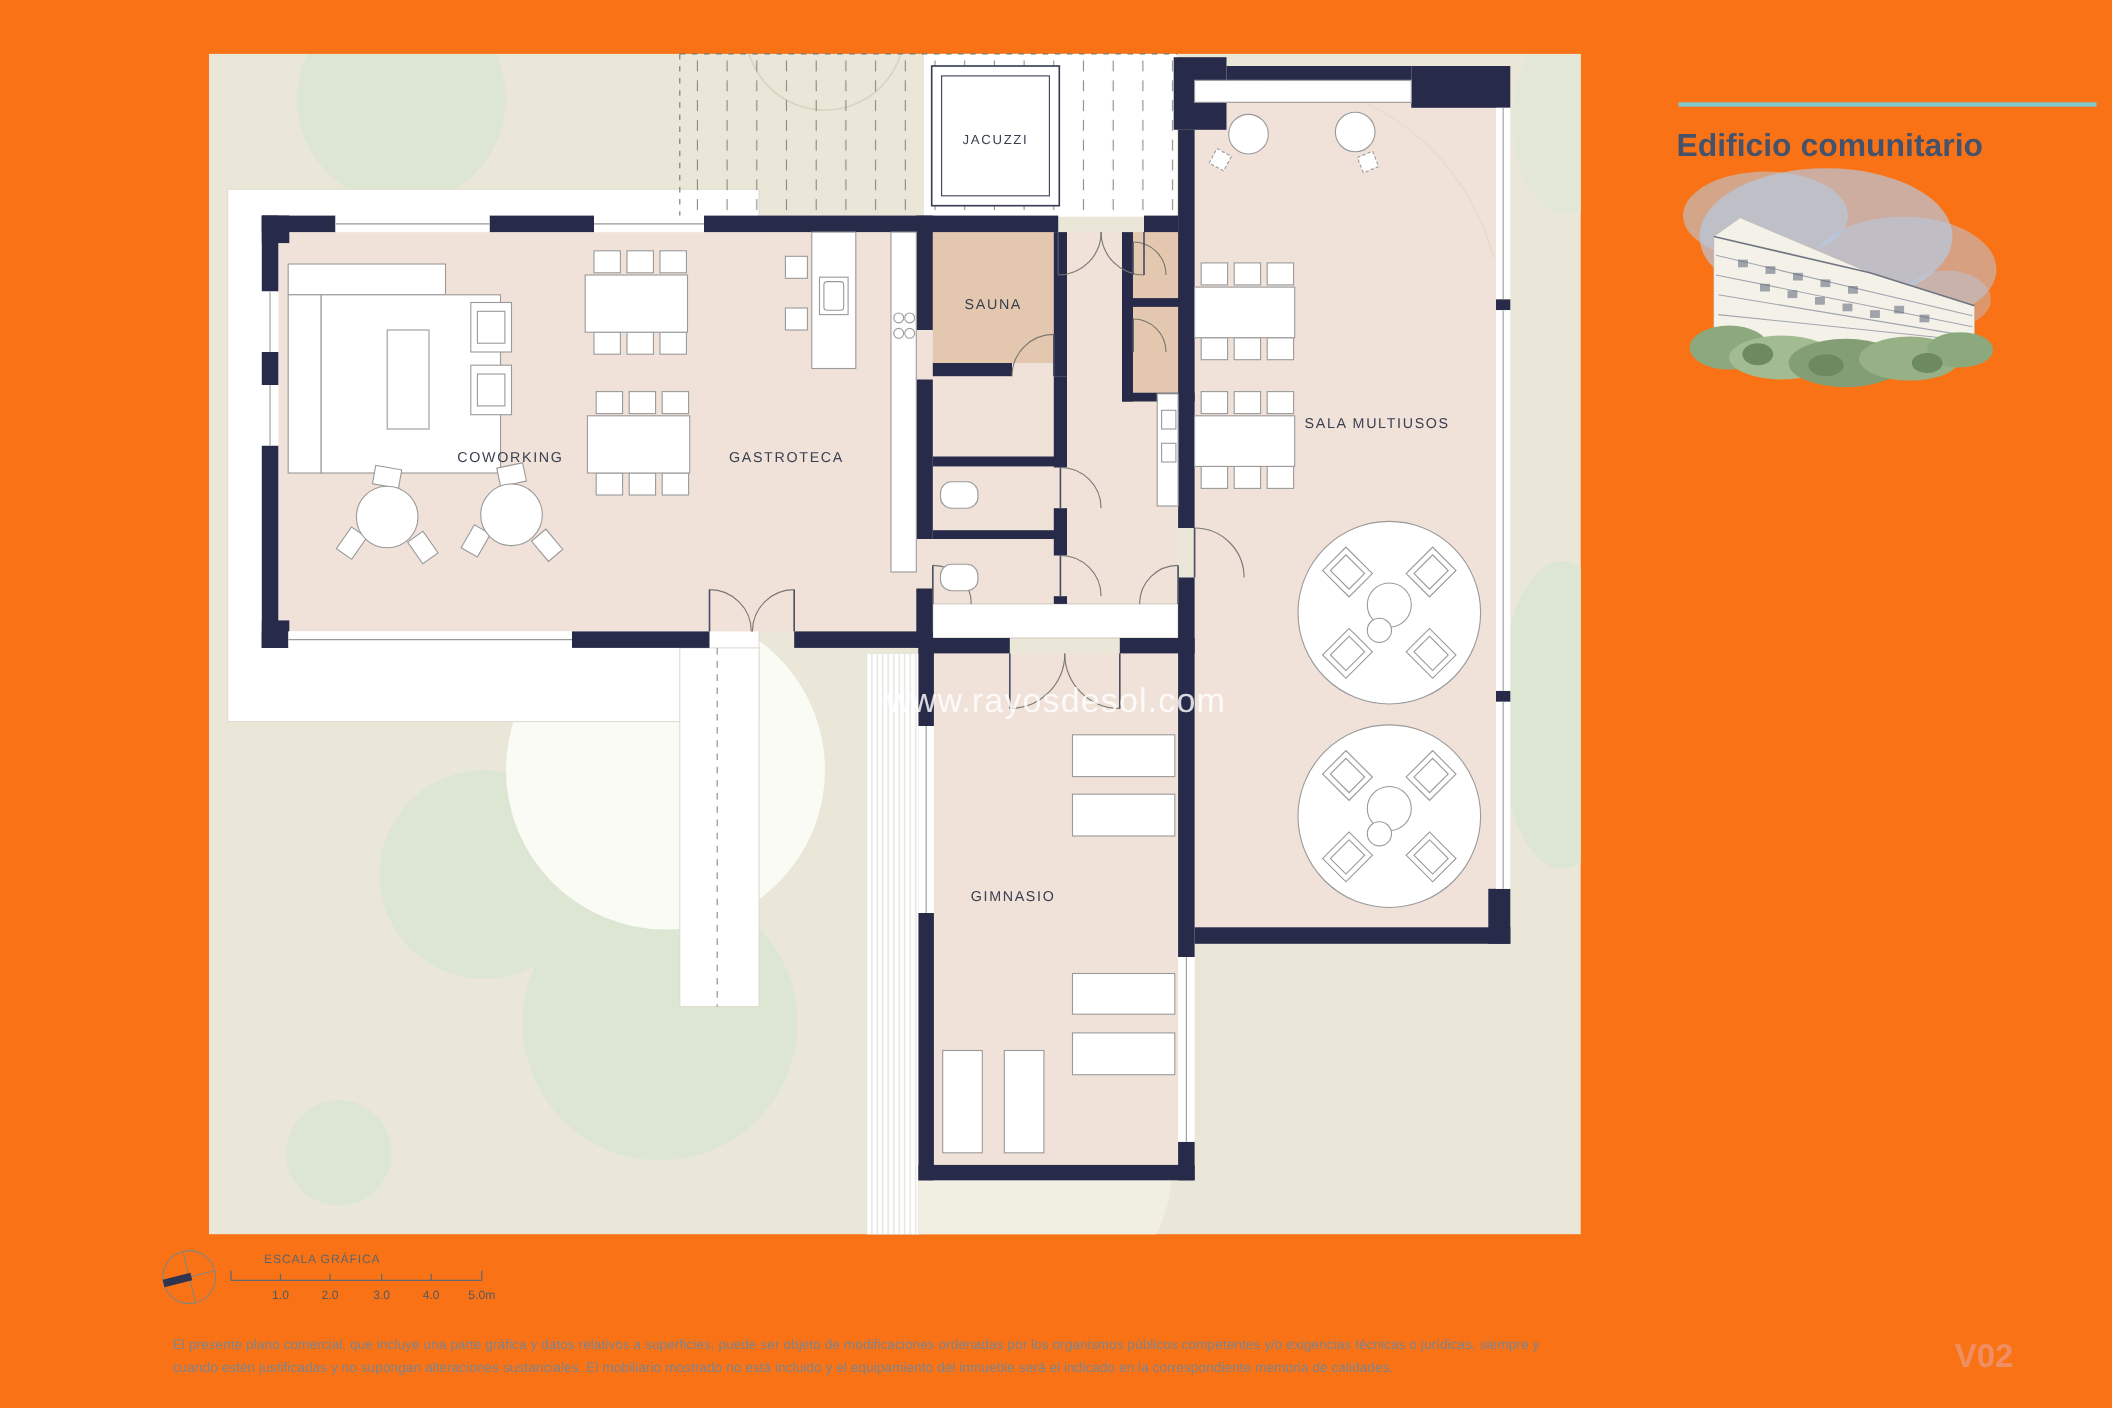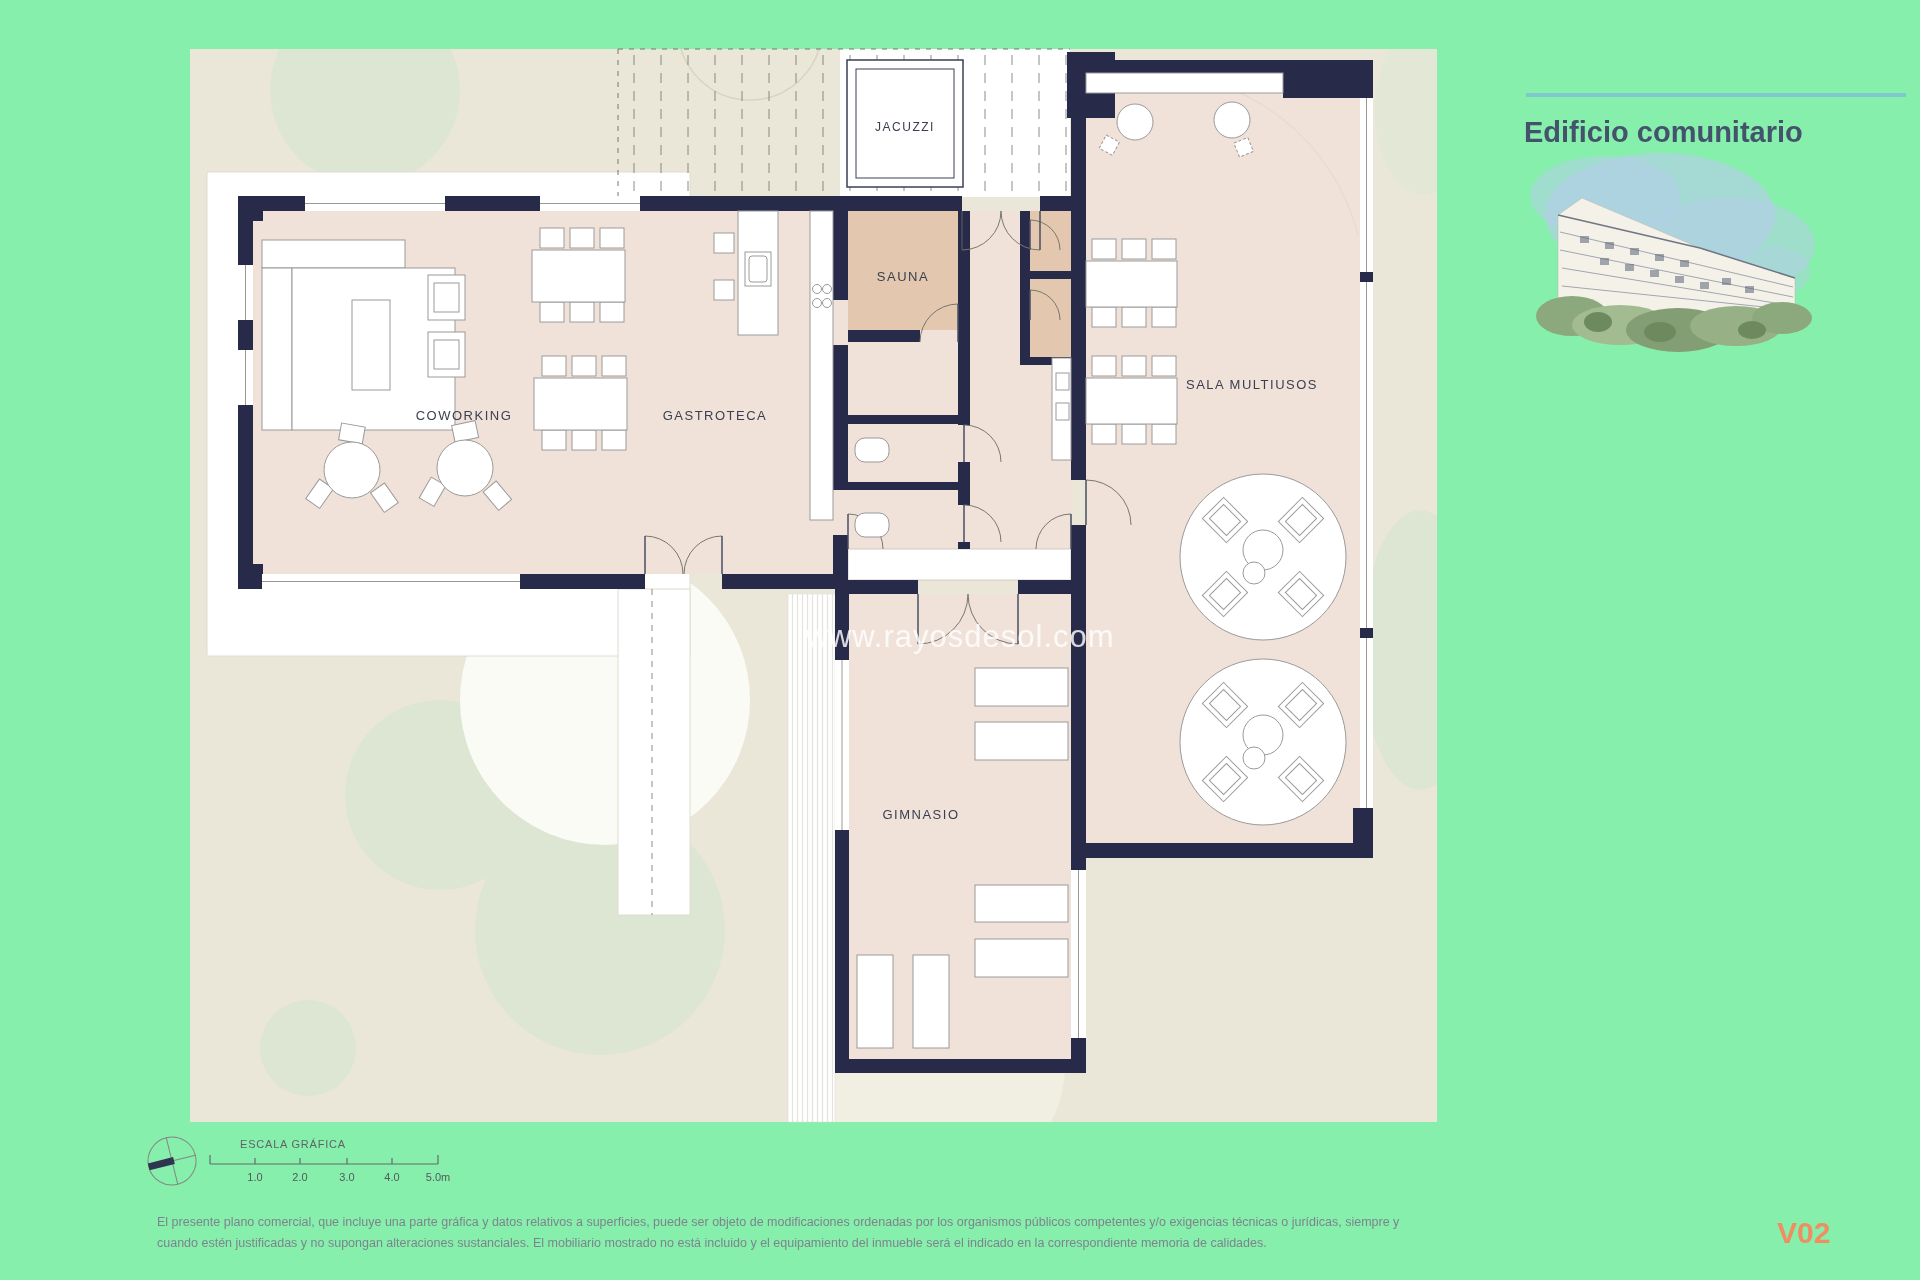--- a/index.html
+++ b/index.html
@@ -1,16 +1,16 @@
 <!DOCTYPE html>
 <html><head>
 <meta charset="utf-8">
 <style>
   html,body{margin:0;padding:0;background:#ffffff;}
-  .page{position:relative;width:1920px;height:1280px;background:#86efac;overflow:hidden;
+  .page{position:relative;width:1920px;height:1280px;background:#f97316;overflow:hidden;
         font-family:"Liberation Sans", sans-serif;}
   svg{display:block;}
   text{font-family:"Liberation Sans", sans-serif;}
   .room-label{fill:#3a4050;font-size:13px;letter-spacing:1.5px;}
   .small-label{fill:#5f6468;font-size:11px;letter-spacing:.8px;}
   .tick-label{fill:#55595d;font-size:11px;}
   .disclaimer{fill:#7d848c;font-size:12.5px;}
   .title-text{fill:#44526b;font-size:29px;font-weight:bold;}
   .version-text{fill:#ef8e63;font-size:30px;font-weight:bold;}
   .watermark{fill:#ffffff;opacity:.82;font-size:31px;letter-spacing:1px;}

